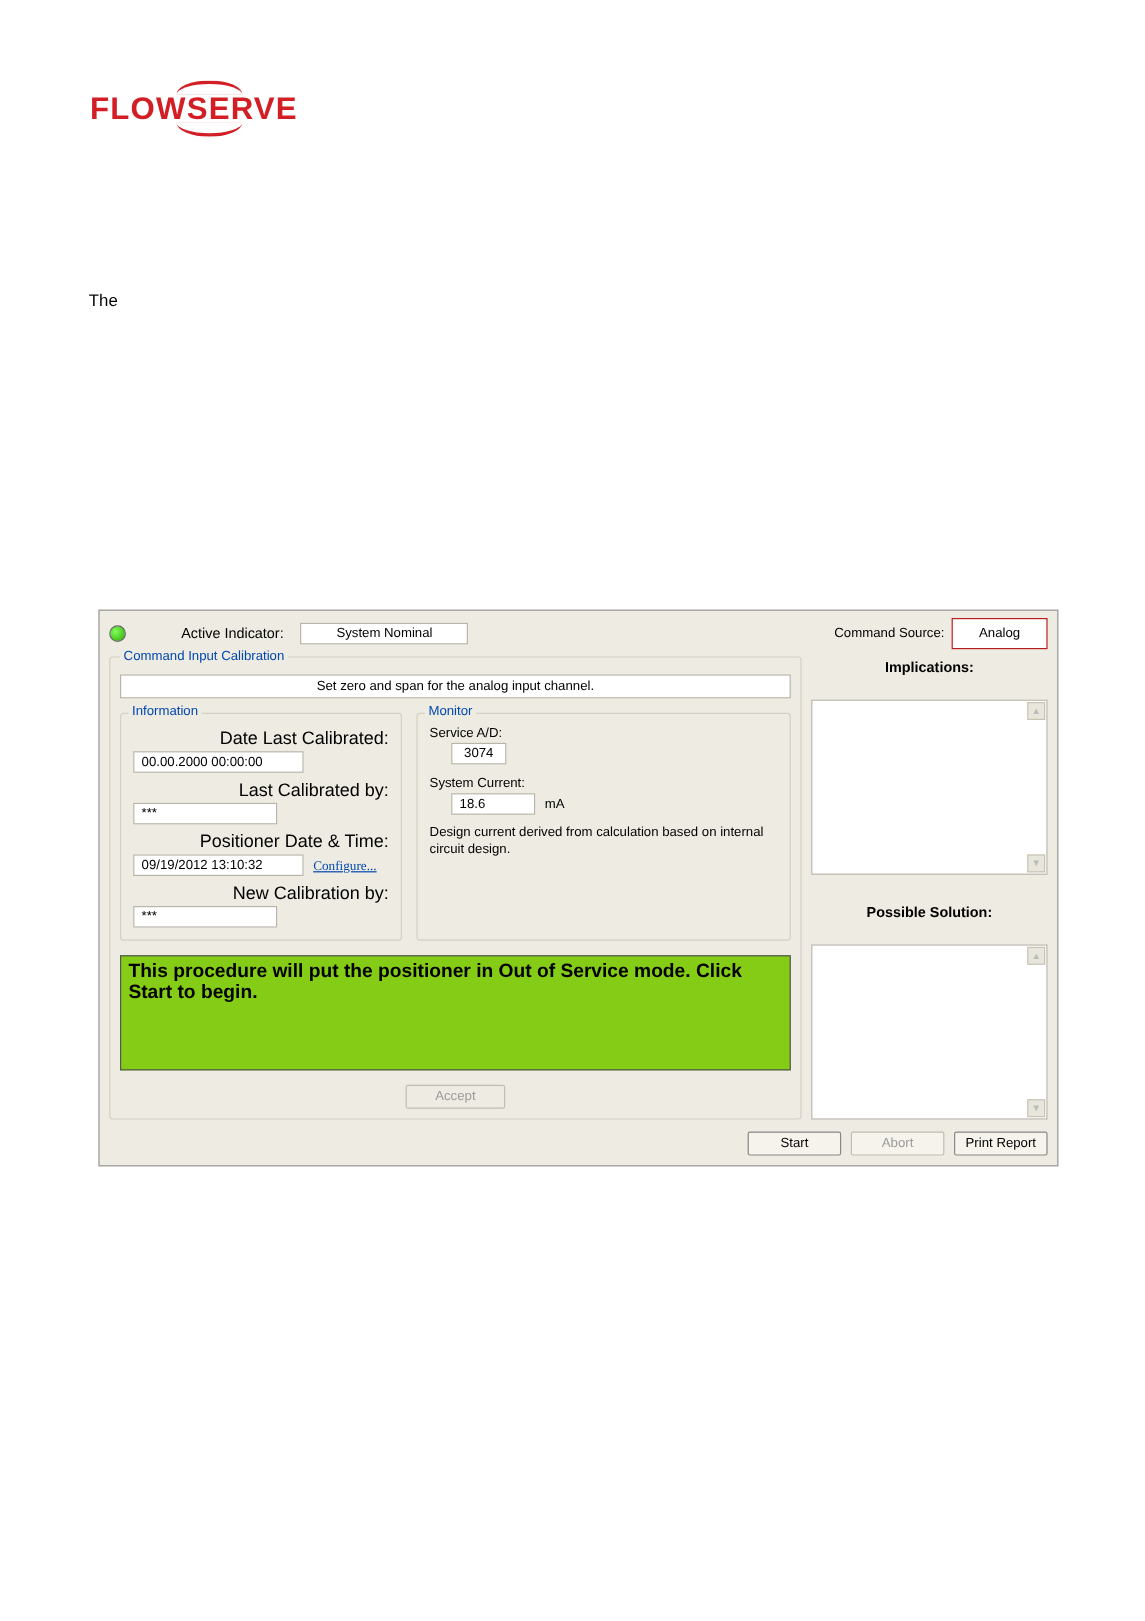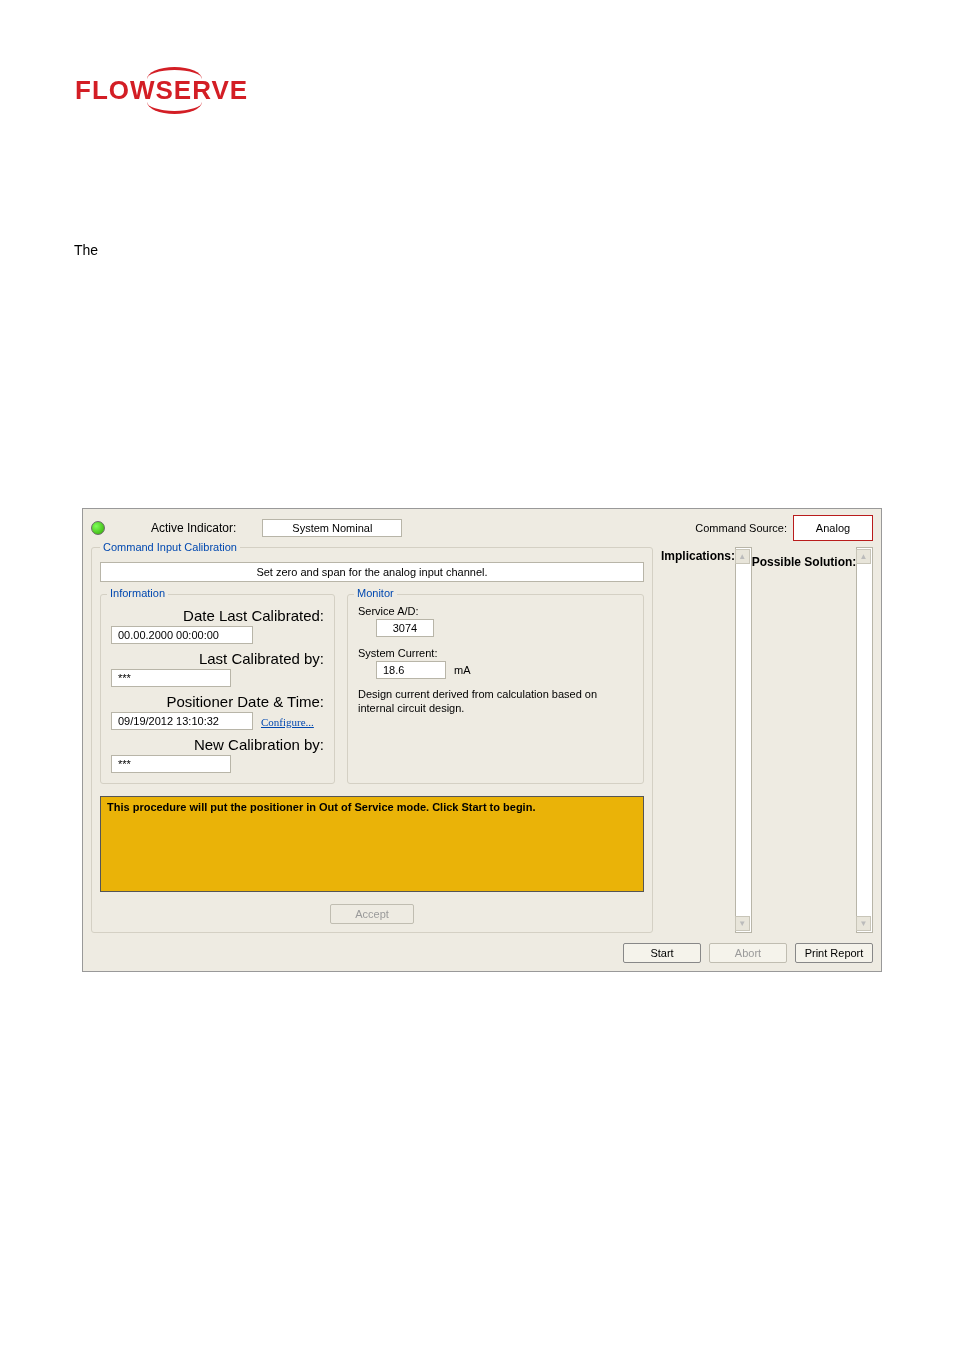--- a/index.html
+++ b/index.html
@@ -91,21 +91,21 @@
       margin-left: 40px;
     }
     
     .status-value {
       background: #fff;
       border: 1px solid #b8b5a8;
       padding: 2px 10px;
       font-size: 11px;
       min-width: 140px;
       text-align: center;
-      margin-left: 20px;
+      margin-left: 8px;
     }
     
     .status-label-right {
       font-size: 11px;
       color: #000;
       margin-left: auto;
     }
     
     .status-value-right {
       background: #fff;
@@ -222,21 +222,21 @@
       color: #000;
       margin-top: 4px;
       margin-bottom: 2px;
     }
     
     .monitor-value {
       background: #fff;
       border: 1px solid #b8b5a8;
       padding: 2px 6px;
       font-size: 11px;
-      width: 58px;
+      width: 46px;
       text-align: center;
       margin-left: 18px;
     }
     
     .monitor-row {
       display: flex;
       align-items: center;
       gap: 8px;
       margin-left: 18px;
     }
@@ -256,41 +256,42 @@
     .monitor-note {
       font-size: 11px;
       margin-top: 8px;
       line-height: 1.3;
     }
     
     .procedure-box {
       border: 1px solid #555;
       padding: 4px 6px;
       margin-top: 12px;
-      font-size: 11px;
+      font-size: 16px;
       font-weight: bold;
       height: 96px;
-      background: #eab308;
+      background: #84cc16;
     }
     
     .accept-button {
       display: block;
       margin: 12px auto 0 auto;
       padding: 3px 24px;
       background: #eeebe2;
       border: 1px solid #c0bdb1;
       color: #9a9a9a;
       font-size: 11px;
       border-radius: 2px;
     }
     
     .right-panel {
-      width: 212px;
-      display: flex;
-      flex-direction: row;
+      width: 197px;
+      display: flex;
+      flex-direction: column;
+      gap: 16px;
     }
     
     .right-heading {
       font-size: 12px;
       font-weight: bold;
       text-align: center;
       margin-bottom: 4px;
       margin-top: 2px;
     }
     

